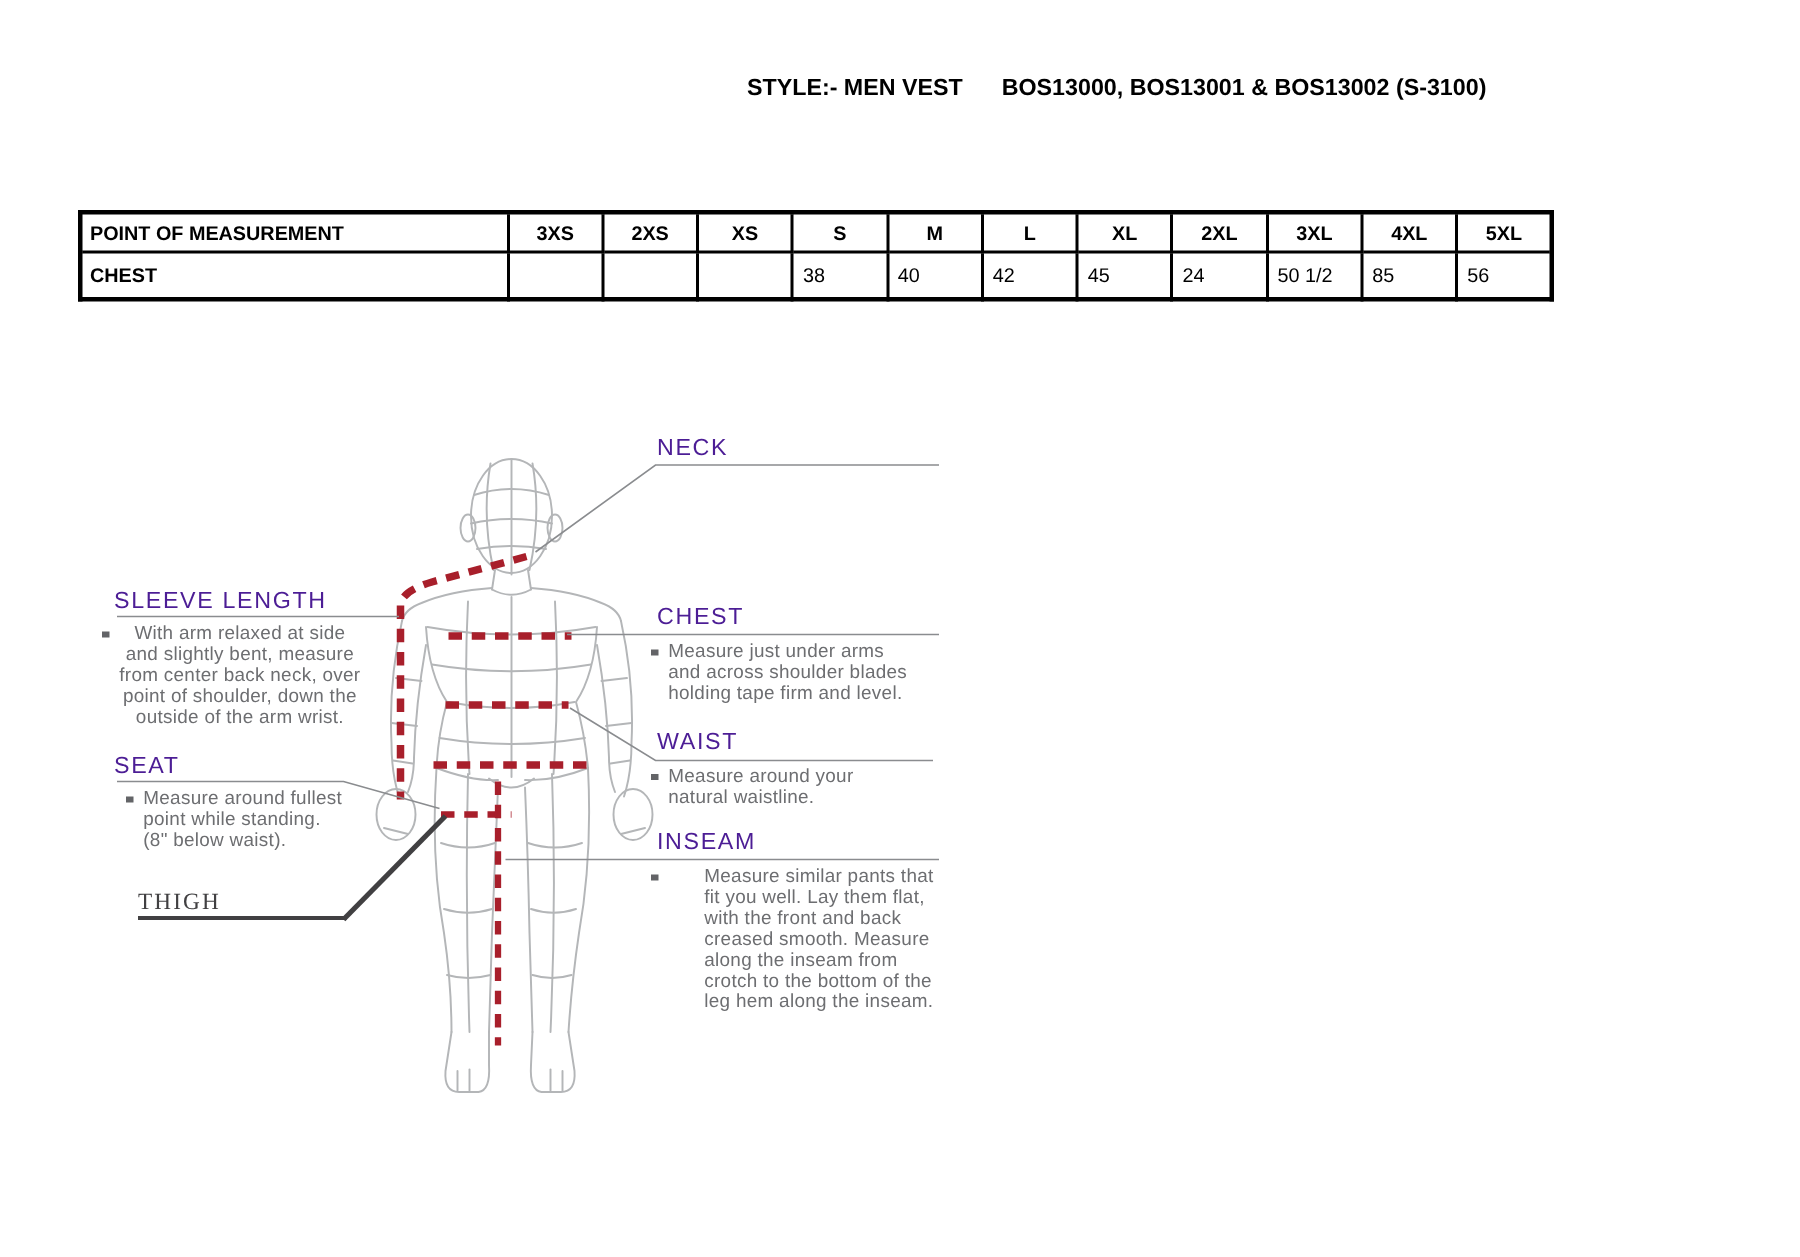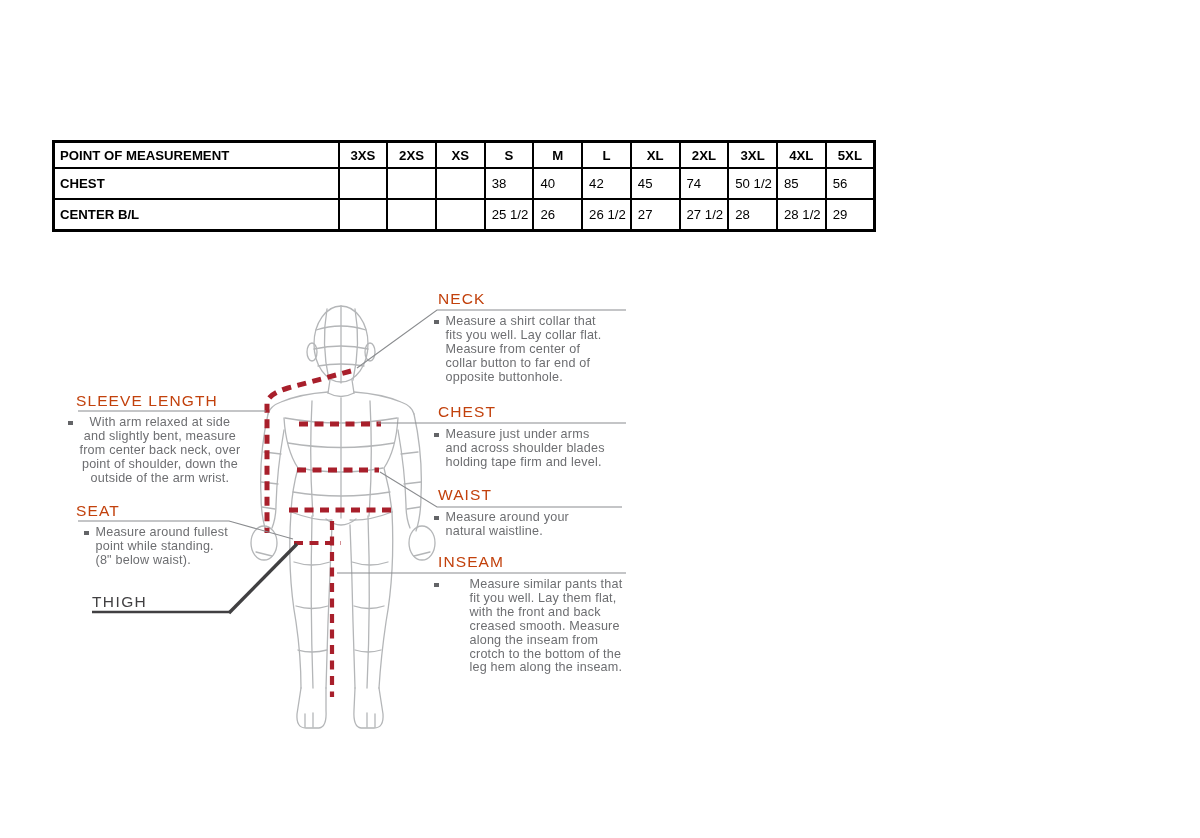--- a/index.html
+++ b/index.html
@@ -12,21 +12,21 @@
   .page{
     position:relative;width:1200px;height:838px;background:#ffffff;
     font-family:"Liberation Sans", sans-serif;color:#000;overflow:hidden;
     margin:0 auto;
   }
   
   .doc-title{position:absolute;left:498px;top:50px;font-size:15.5px;font-weight:bold;white-space:nowrap;}
   .doc-title .codes{margin-left:26px;}
   
   .size-table{
-    position:absolute;left:52px;top:140px;width:824px;
+    position:absolute;left:52px;top:140px;width:984px;
     border-collapse:collapse;table-layout:fixed;
     border:3px solid #000;
   }
   .size-table th,.size-table td{
     border:2px solid #000;font-size:13.2px;padding:0 0 0 6px;
     height:29px;overflow:hidden;white-space:nowrap;
   }
   .size-table thead th{height:24px;}
   .size-table th.size{ text-align:center;padding:0;font-weight:bold;}
   .size-table th.pom{ text-align:left;padding-left:5px;font-weight:bold;}
@@ -35,36 +35,39 @@
   
   .note{position:absolute;left:57px;top:254px;font-size:13.4px;font-weight:bold;white-space:nowrap;}
   
   .diagram-svg{position:absolute;left:0;top:0;width:1200px;height:838px;pointer-events:none;}
   .fig{stroke:var(--figure-gray);stroke-width:1.3;fill:none;stroke-linecap:round;stroke-linejoin:round;}
   .mline{stroke:var(--measure-red);stroke-width:5;fill:none;stroke-dasharray:9 6.5;stroke-linecap:butt;}
   .mline.thin{stroke-width:4.2;}
   .conn{stroke:#8a8c8f;stroke-width:1.1;fill:none;}
   .thickline{stroke:var(--dark-gray);fill:none;}
   .m-head{
-    position:absolute;font-size:15.5px;letter-spacing:1.1px;color:#c2410c;white-space:nowrap;
+    position:absolute;font-size:15.5px;letter-spacing:1.1px;color:#4c1d95;white-space:nowrap;
   }
   .m-head.dark{color:var(--dark-gray);letter-spacing:1.4px;}
   .m-block{position:absolute;display:flex;gap:7px;}
   .bullet{flex:none;width:4.5px;height:4.5px;background:#636467;margin-top:4.5px;}
   .m-text{
     font-size:12.6px;line-height:13.9px;color:var(--text-gray);
     white-space:pre-line;letter-spacing:0.2px;
   }
   .m-text.dark{color:var(--dark-gray);line-height:16.5px;font-size:12.8px;letter-spacing:0.1px;}
 </style>
 </head>
 <body>
 
 <div class="page">
 
+  <div class="doc-title">
+    <span>STYLE:- MEN VEST</span><span class="codes">BOS13000, BOS13001 &amp; BOS13002 (S-3100)</span>
+  </div>
 
   <table class="size-table">
     <colgroup>
       <col style="width:285px">
       <col>
         <col>
         <col>
         <col>
         <col>
         <col>
@@ -93,38 +96,24 @@
     <tbody>
       <tr>
         <td class="rowlabel">CHEST</td>
         <td class="val"></td>
         <td class="val"></td>
         <td class="val"></td>
         <td class="val">38</td>
         <td class="val">40</td>
         <td class="val">42</td>
         <td class="val">45</td>
-        <td class="val">74</td>
+        <td class="val">24</td>
         <td class="val">50 1/2</td>
         <td class="val">85</td>
         <td class="val">56</td>
-      </tr>
-      <tr>
-        <td class="rowlabel">CENTER B/L</td>
-        <td class="val"></td>
-        <td class="val"></td>
-        <td class="val"></td>
-        <td class="val">25 1/2</td>
-        <td class="val">26</td>
-        <td class="val">26 1/2</td>
-        <td class="val">27</td>
-        <td class="val">27 1/2</td>
-        <td class="val">28</td>
-        <td class="val">28 1/2</td>
-        <td class="val">29</td>
       </tr>
     </tbody>
   </table>
 
 
   <svg class="diagram-svg" viewBox="0 0 1200 838">
 
     <g class="fig">
 
       <ellipse cx="341" cy="344" rx="27" ry="38"></ellipse>
@@ -211,28 +200,20 @@
       <path class="conn" d="M622,507 L437,507 L380,472"></path>
       <path class="conn" d="M626,573 L337,573"></path>
       <path class="conn" d="M78,411 L266,411"></path>
       <path class="conn" d="M78,521 L229,521 L293,539"></path>
       <path class="thickline" stroke-width="2.6" d="M92,612 L231,612"></path>
       <path class="thickline" stroke-width="3.4" d="M229,613 L297,544"></path>
     </g>
   </svg>
 
   <div class="m-head" style="left:438px;top:290px;">NECK</div>
-  <div class="m-block" style="left:434px;top:315px;">
-    <span class="bullet"></span>
-    <span class="m-text">Measure a shirt collar that
-fits you well. Lay collar flat.
-Measure from center of
-collar button to far end of
-opposite buttonhole.</span>
-  </div>
 
   <div class="m-head" style="left:438px;top:403px;">CHEST</div>
   <div class="m-block" style="left:434px;top:428px;">
     <span class="bullet"></span>
     <span class="m-text">Measure just under arms
 and across shoulder blades
 holding tape firm and level.</span>
   </div>
 
   <div class="m-head" style="left:438px;top:486px;">WAIST</div>
@@ -265,15 +246,15 @@
   </div>
 
   <div class="m-head" style="left:76px;top:502px;">SEAT</div>
   <div class="m-block" style="left:84px;top:526px;">
     <span class="bullet"></span>
     <span class="m-text">Measure around fullest
 point while standing.
 (8" below waist).</span>
   </div>
 
-  <div class="m-head dark" style="left:92px;top:593px;">THIGH</div>
+  <div class="m-head dark" style="left:92px;top:593px;font-family:Liberation Serif, serif;">THIGH</div>
 
 </div>
 
 </body></html>

